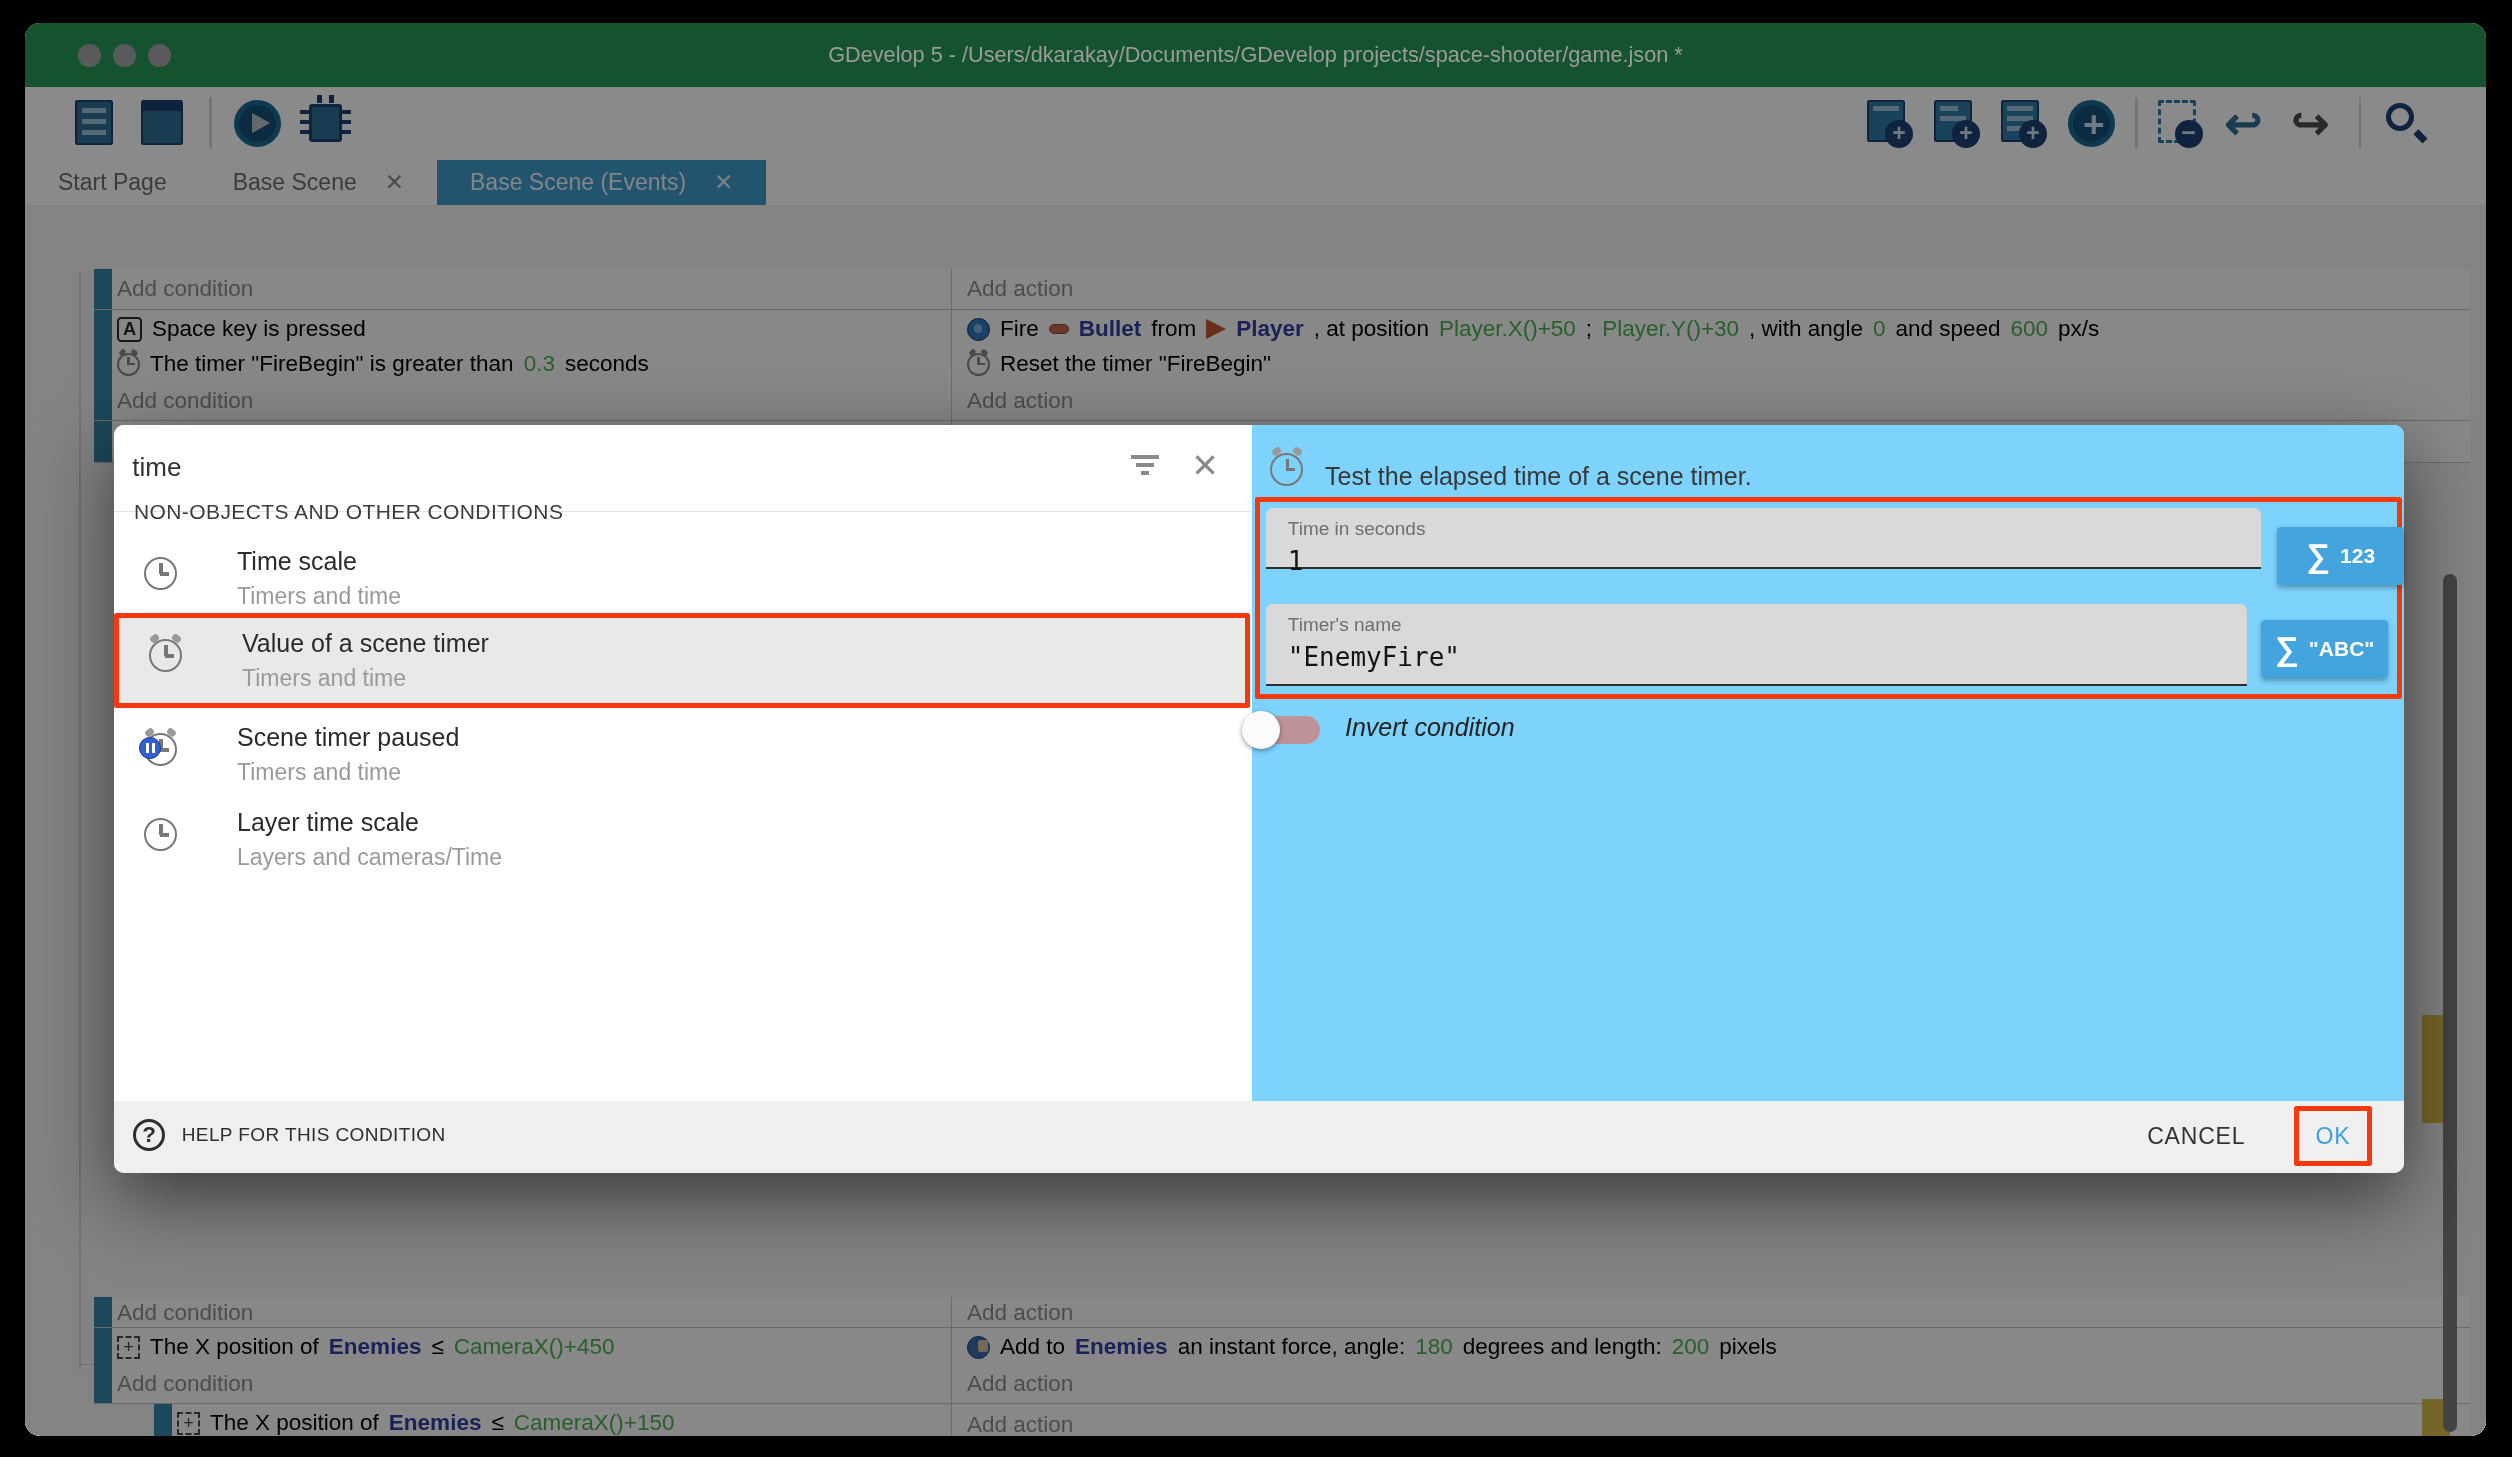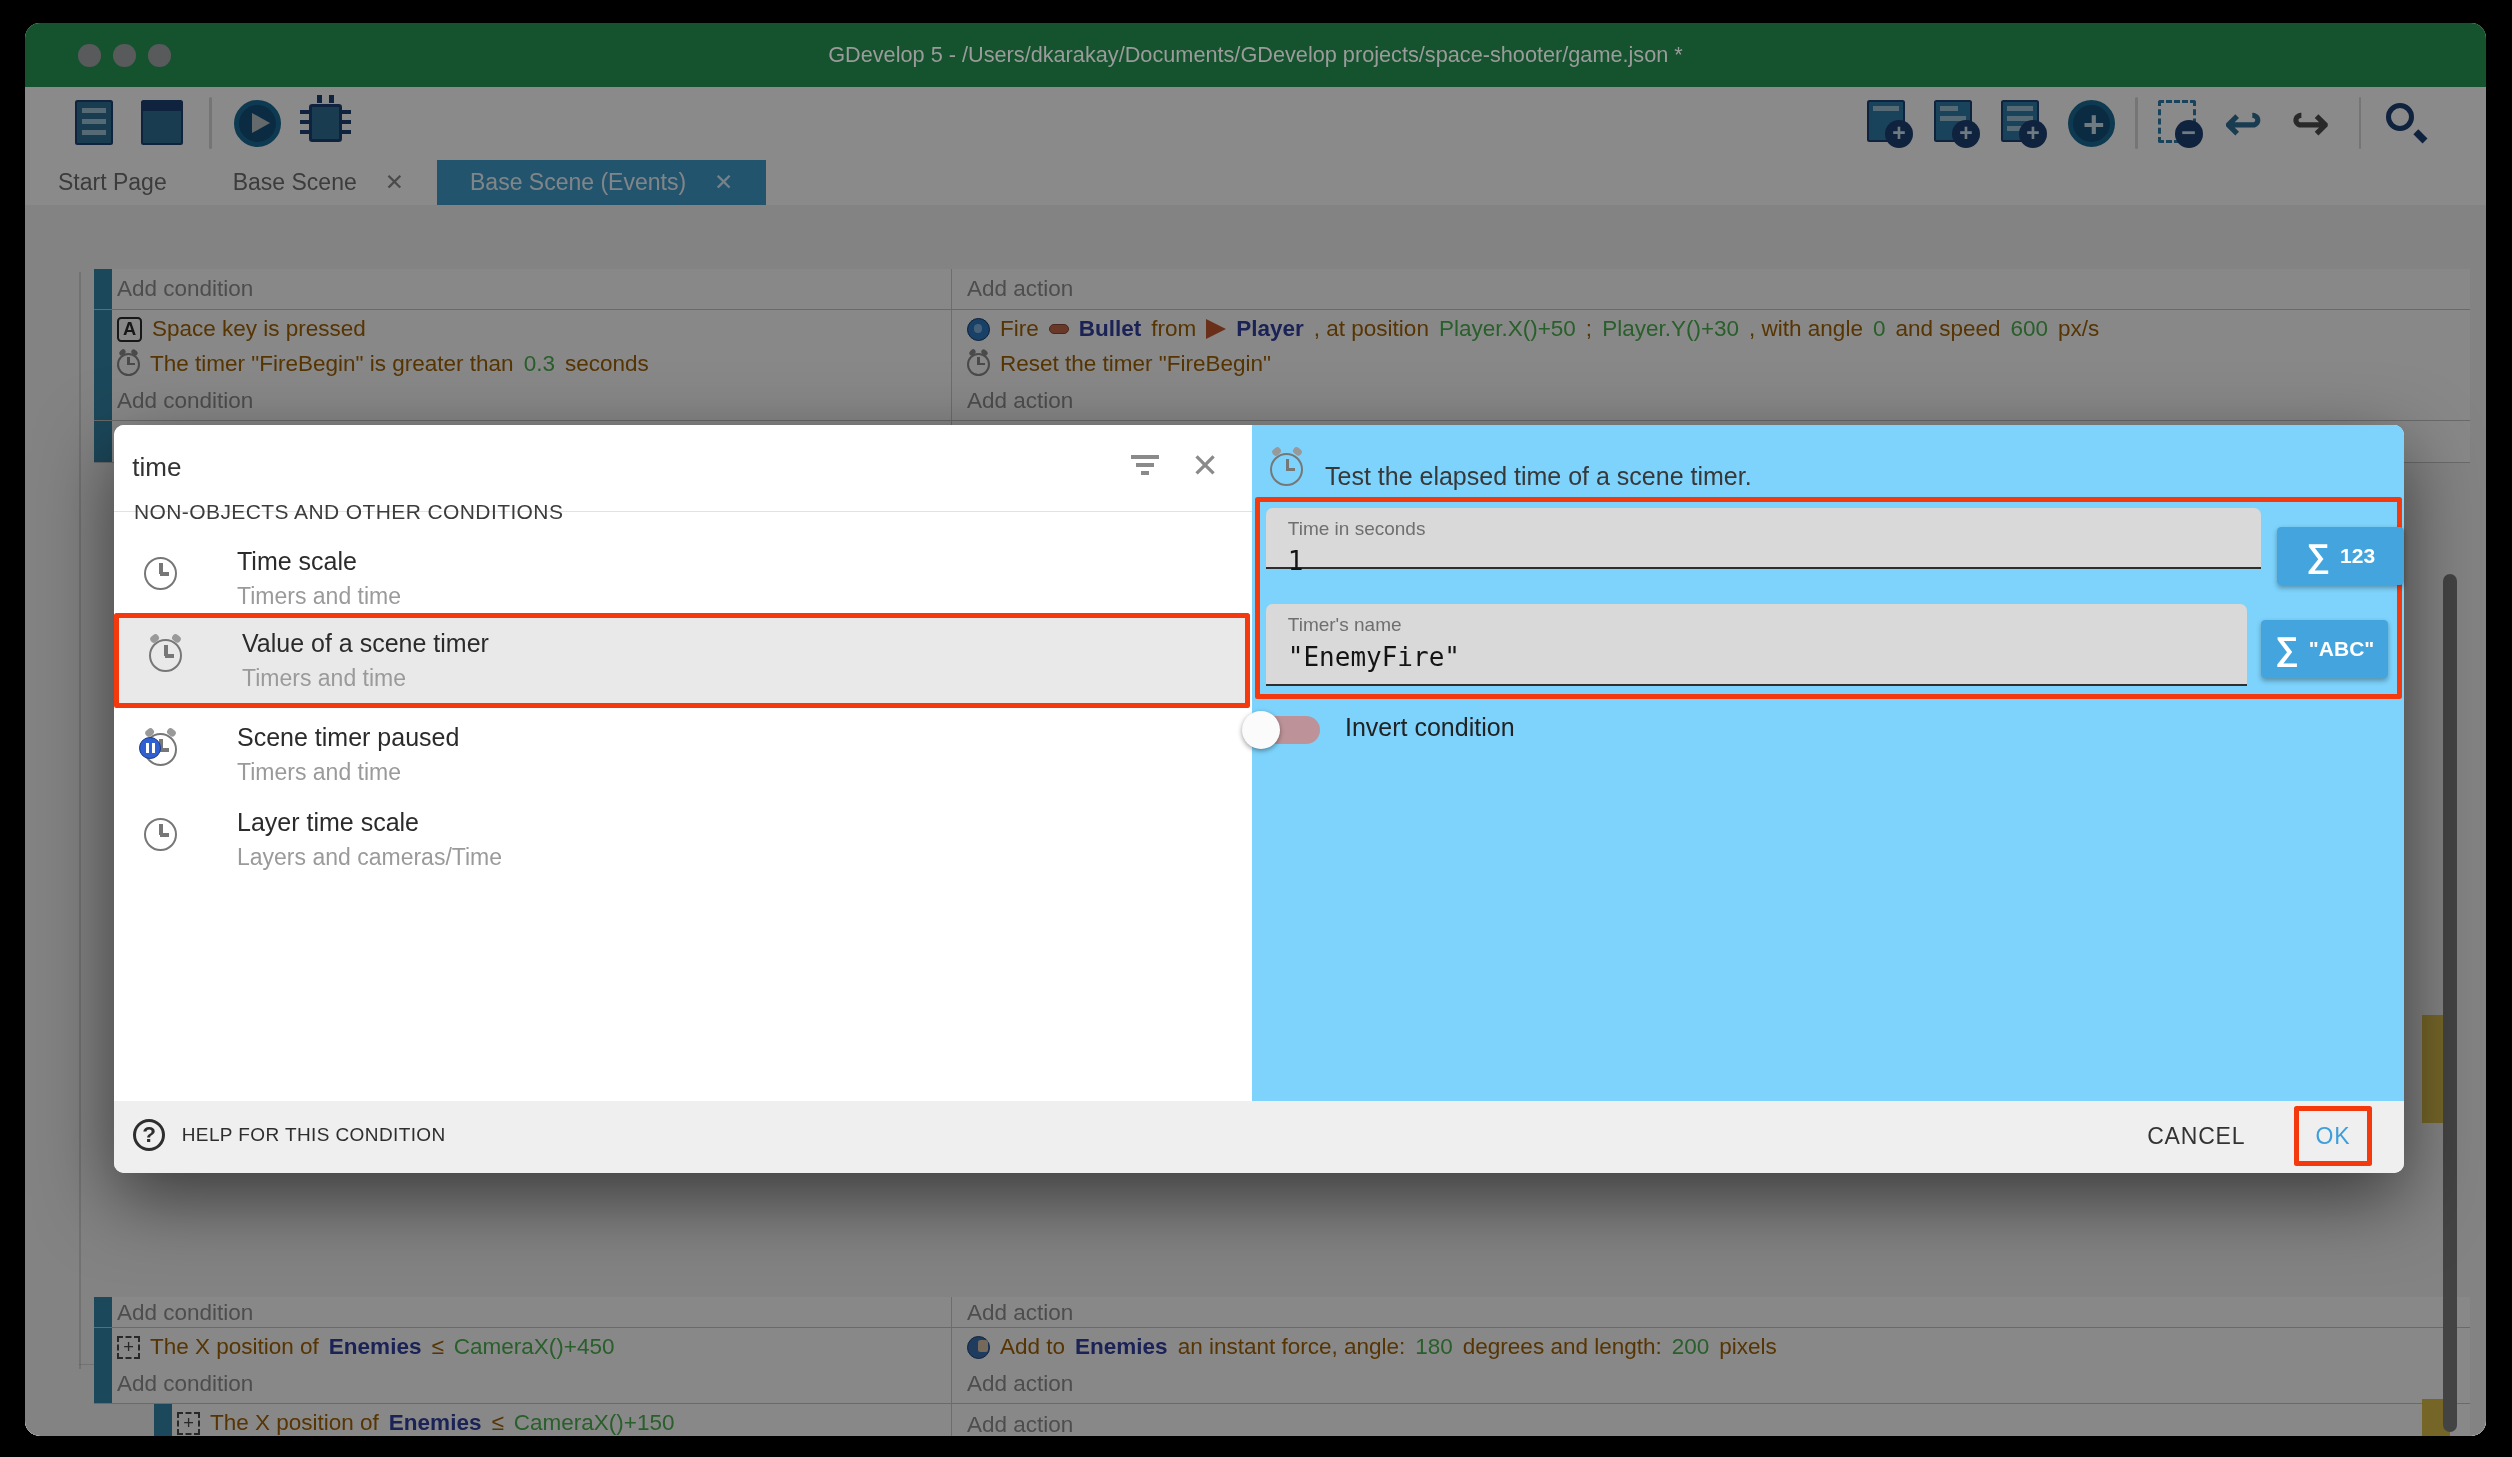--- a/index.html
+++ b/index.html
@@ -69,21 +69,21 @@
   .ev-row .cell.left { width:857px; flex:none; }
   .ev-row .cell.right { flex:1; border-left:1.7px solid #c9c9c9; }
   .ev-row.sub, .ev-row.sel { margin-left:60px; }
   .ev-row.sub .cell.left, .ev-row.sel .cell.left { width:797px; }
   .ev-line { height:35px; font-size:22.5px; color:#1c1c1c; padding-left:23px; display:flex; align-items:center; gap:10px; white-space:nowrap; overflow:hidden; }
   .cell.right .ev-line, .cell.right .ev-add { padding-left:15px; }
   .ev-add { height:37px; line-height:37px; font-size:22.5px; color:#8f8f8f; padding-left:23px; cursor:pointer; white-space:nowrap; }
   .ev-row.sliver .ev-add { height:27px; line-height:30px; }
   .run.r-g { color:#4caf50; }
   .run.r-o { color:#303f9f; font-weight:bold; }
-  .run.r-n { color:#a16207; }
+  .run.r-n { color:#000000; }
   .guide-v { position:absolute; left:54px; top:67px; width:1.7px; bottom:67px; background:#8f8f8f55; }
   .guide-h { position:absolute; height:1.7px; background:#8f8f8f55; }
 
   
   .lic { display:inline-flex; flex:none; position:relative; }
   .lic-keya { width:25px; height:25px; border:2.5px solid #2c2c2c; border-radius:4.2px; color:#2c2c2c;
               font-size:18.3px; font-weight:bold; align-items:center; justify-content:center; }
   .lic-clock, .lic-alarm { width:23px; height:23px; border:2.5px solid #8a8a8a; border-radius:50%; }
   .lic-clock i, .lic-alarm i { position:absolute; background:#8a8a8a; }
   .lic .hv { left:8.3px; top:2.5px; width:2.5px; height:7.5px; }
@@ -150,21 +150,21 @@
   .f2p { left:5.8px; top:102px; width:981px; height:82px; }
   .exprbtn { position:absolute; background:#44a5de; border-radius:4.2px; box-shadow:0 2.5px 5px rgba(0,0,0,.3);
              display:flex; align-items:center; justify-content:center; gap:10px; color:#fff; cursor:pointer; }
   .exprbtn .sig { font-size:33px; font-weight:bold; line-height:33px; }
   .exprbtn .lbl { font-size:21px; font-weight:bold; }
   .b1p { left:1017px; top:25px; width:127px; height:58px; }
   .b2p { left:1001px; top:118px; width:127px; height:58px; }
   .toggle-track { position:absolute; left:8.3px; top:291px; width:60px; height:28px; border-radius:14px; background:#bd9399; cursor:pointer; }
   .toggle-knob { position:absolute; left:-10px; top:286px; width:38px; height:38px; border-radius:50%; background:#fbfbfb;
                  box-shadow:0 1.7px 5px rgba(0,0,0,.4); }
-  .inv-label { position:absolute; left:93px; top:288px; font-size:25px; color:#222; }
+  .inv-label { position:absolute; left:93px; top:288px; font-size:25px; color:#222;font-style:italic; }
 
   .help-btn { position:absolute; left:19px; top:18.3px; display:flex; align-items:center; gap:16.7px; cursor:pointer; }
   .help-circle { width:32px; height:32px; border:3.3px solid #2e2e2e; border-radius:50%; color:#2e2e2e;
                  font-size:22.5px; font-weight:bold; display:flex; align-items:center; justify-content:center; }
   .help-text { font-size:19px; color:#2e2e2e; letter-spacing:0.4px; }
   .cancel-btn { position:absolute; right:142px; top:0; height:72px; display:flex; align-items:center;
                 font-size:23px; color:#333; letter-spacing:0.8px; cursor:pointer; padding:0 16.7px; }
   .ok-box { position:absolute; right:32px; top:5.8px; width:78px; height:60px; display:flex; align-items:center; justify-content:center; }
   .ok-btn { font-size:23px; color:#3f9fdb; letter-spacing:0.8px; cursor:pointer; }
 </style>

